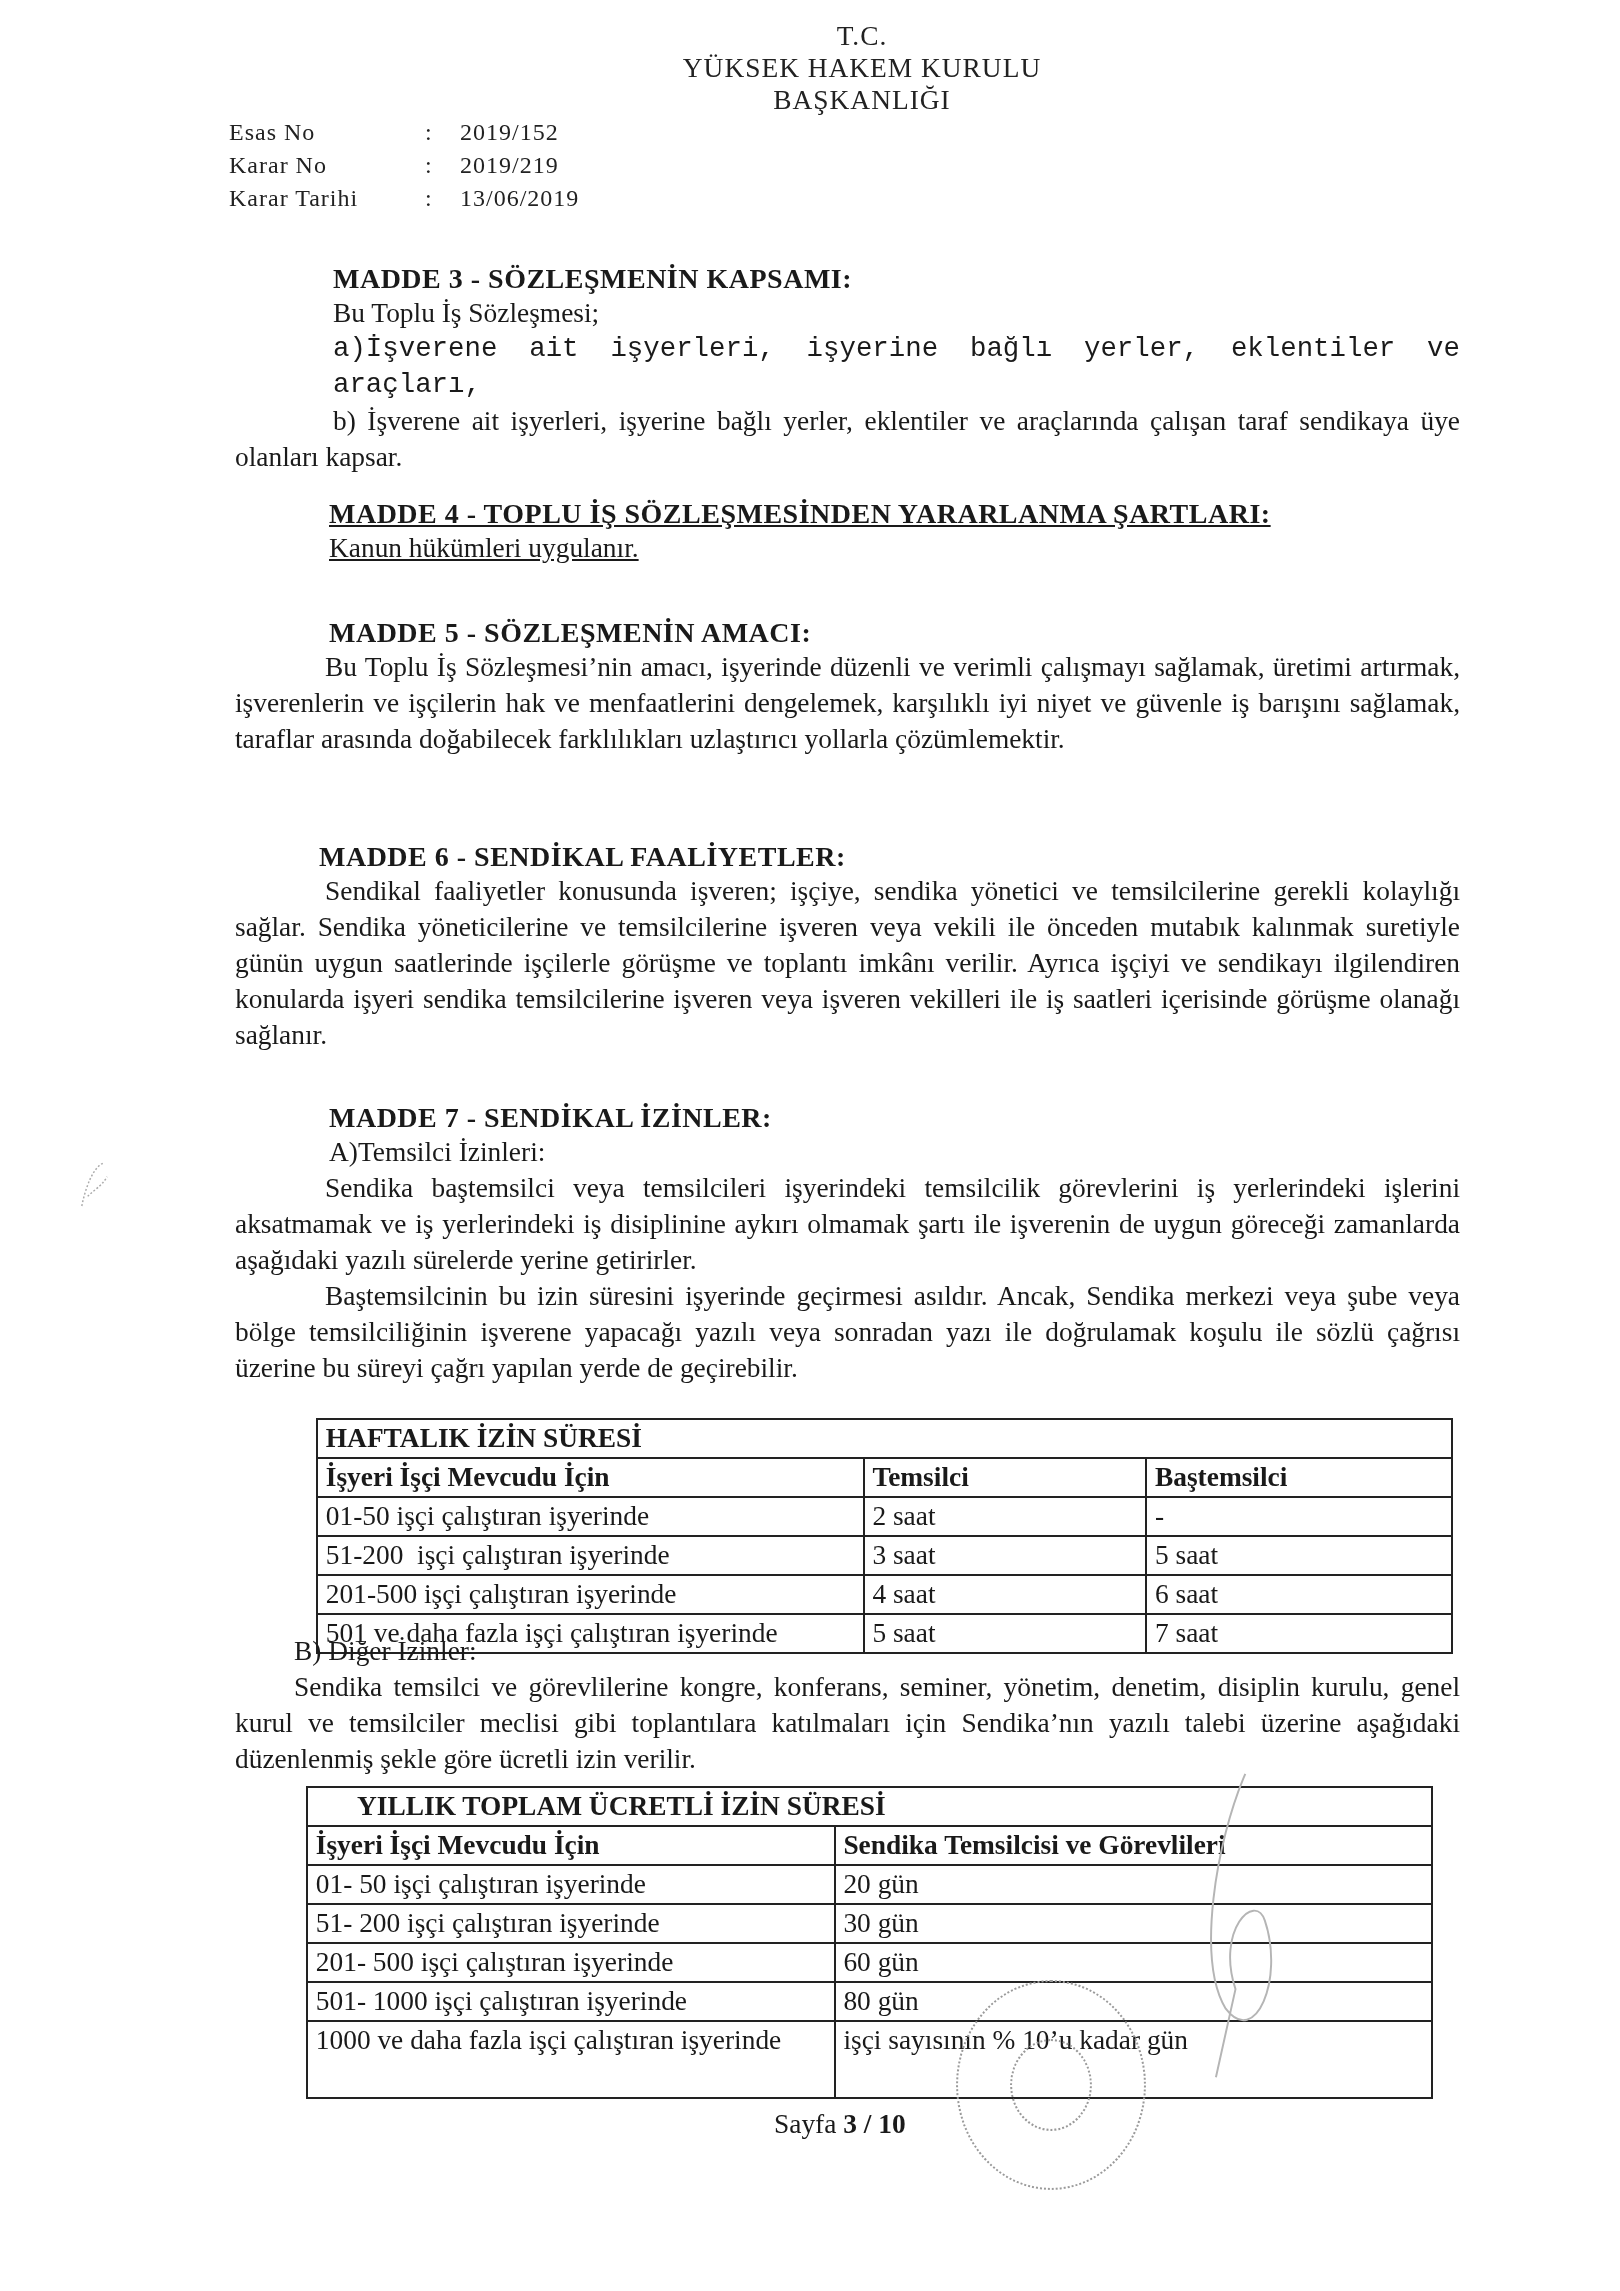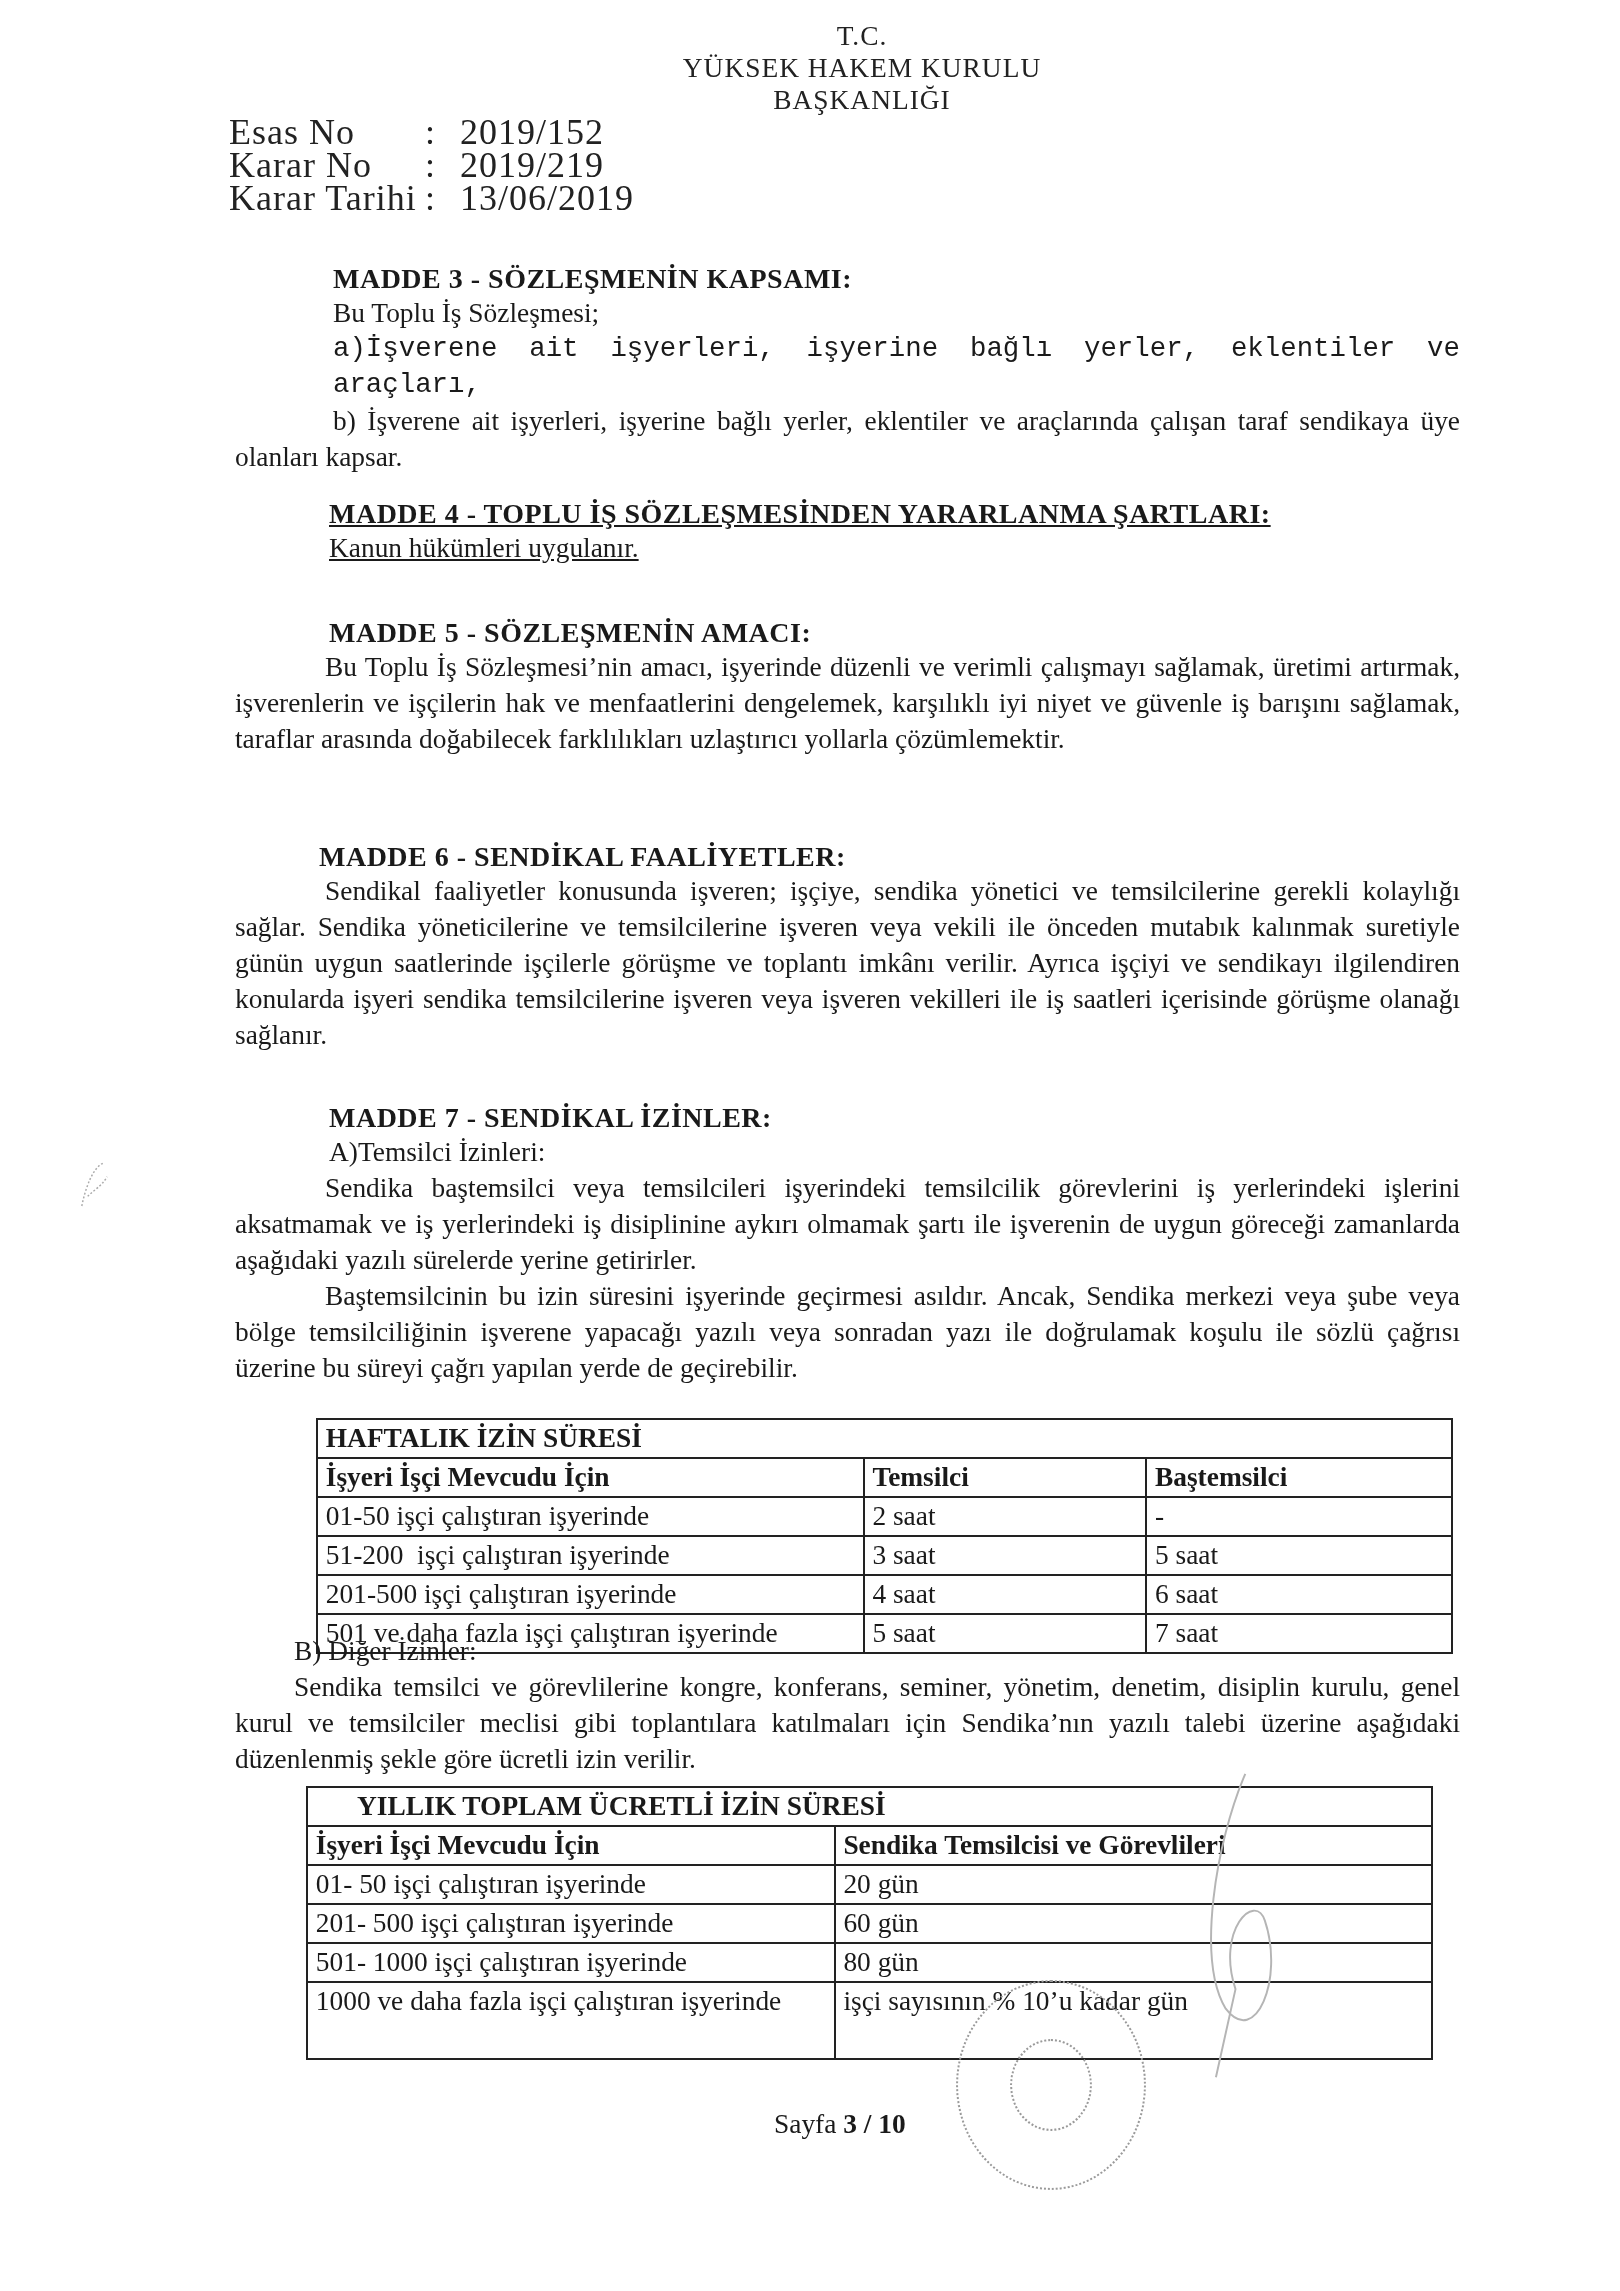--- a/index.html
+++ b/index.html
@@ -2,21 +2,21 @@
 <html><head>
 <meta charset="utf-8">
 <style>
   html, body { margin:0; padding:0; background:#ffffff; }
   body {
     width:1620px; height:2292px; position:relative; overflow:hidden;
     font-family:"Liberation Serif","DejaVu Serif",serif; color:#1a1a1a;
   }
   .abs { position:absolute; }
   .hdr-center { left:627px; top:19.6px; width:470px; text-align:center; font-size:27.4px; line-height:32px; letter-spacing:1px; color:#222; }
-  .meta { left:229px; top:116px; font-size:36px; line-height:33px; letter-spacing:1px; color:#222; }
+  .meta { left:229px; top:116px; font-size:24px; line-height:33px; letter-spacing:1px; color:#222; }
   .meta-row { display:flex; }
   .meta-label { width:196px; }
   .meta-colon { width:35px; }
   .meta-val { }
   .heading { font-weight:bold; font-size:28px; letter-spacing:0.5px; color:#1a1a1a; }
   .p { font-size:27.4px; line-height:36px; text-align:justify; }
   .indent { text-indent:90px; }
   .section { left:235px; width:1225px; }
   table.t { border-collapse:collapse; font-size:27.4px; }
   table.t td { border:2px solid #222; padding:2px 7.8px; vertical-align:top; line-height:33px; }
@@ -125,20 +125,24 @@
   </tr>
   <tr>
     <td class="bold" style="width:510px;">İşyeri İşçi Mevcudu İçin</td>
     <td class="bold">Sendika Temsilcisi ve Görevlileri</td>
   </tr>
   <tr>
     <td>01- 50 işçi çalıştıran işyerinde</td>
     <td>20 gün</td>
   </tr>
   <tr>
+    <td>51- 200 işçi çalıştıran işyerinde</td>
+    <td>30 gün</td>
+  </tr>
+  <tr>
     <td>201- 500 işçi çalıştıran işyerinde</td>
     <td>60 gün</td>
   </tr>
   <tr>
     <td>501- 1000 işçi çalıştıran işyerinde</td>
     <td>80 gün</td>
   </tr>
   <tr>
     <td style="text-align:justify; height:71px;">1000 ve daha fazla işçi çalıştıran işyerinde</td>
     <td>işçi sayısının % 10’u kadar gün</td>

